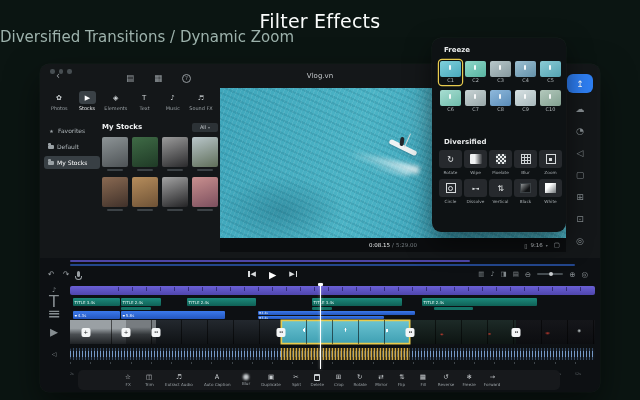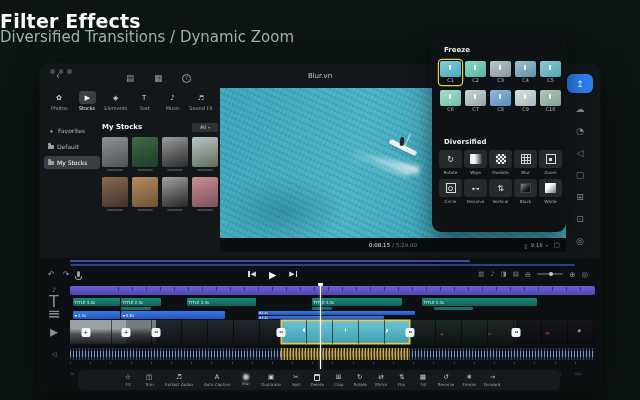--- a/index.html
+++ b/index.html
@@ -1,21 +1,21 @@
 <!DOCTYPE html>
 <html><head>
 <meta charset="utf-8">
 <style>
   *{box-sizing:border-box;margin:0;padding:0;font-family:"DejaVu Sans","Liberation Sans",sans-serif}
   html,body{background:#0b1512}
   .stage{position:relative;width:640px;height:400px;overflow:hidden;
     background:linear-gradient(160deg,#294541 0%,#20383raz 0,#203834 45%,#172a26 100%);}
   
-  .pg-title{position:absolute;top:10px;left:0;width:100%;text-align:left;
-    font-size:19px;font-weight:bold;color:#fafcfb;letter-spacing:.2px}
+  .pg-title{position:absolute;top:10px;left:0;width:100%;text-align:center;
+    font-size:19px;font-weight:normal;color:#fafcfb;letter-spacing:.2px}
   .pg-sub{position:absolute;top:28px;left:0;width:100%;
     font-size:15px;color:#9db2ac}
   
   .app{position:absolute;left:40px;top:64px;width:560px;height:328px;background:#141719;
     border-radius:9px;box-shadow:0 14px 34px rgba(0,0,0,.5),0 0 0 .5px rgba(255,255,255,.05)}
   .dots{position:absolute;left:10px;top:5px;display:flex;gap:4px}
   .dot{width:4.5px;height:4.5px;border-radius:50%;background:#474e52}
   .navic{position:absolute;top:9px;font-size:8.5px;color:#969ca0;line-height:10px}
   .navic.ic-back{left:16px;font-size:10px;top:7px}
   .navic.ic-library{left:86px}
@@ -214,21 +214,21 @@
       <span class="dot"></span>
       <span class="dot"></span>
     </div>
     <div>
 
     <span class="navic ic-back">‹</span>
         <span class="navic ic-library">▤</span>
         <span class="navic ic-media">▦</span>
         <span class="navic ic-help">?</span>
       </div>
-    <div class="win-title">Blur.vn</div>
+    <div class="win-title">Vlog.vn</div>
 
     <div class="tabbar">
 
         <div class="tab">
           <span class="tab-ic ic-photos">✿</span>
           <span class="tab-lb">Photos</span>
         </div>
 
         <div class="tab selected">
           <span class="tab-ic ic-stocks">▶</span>

